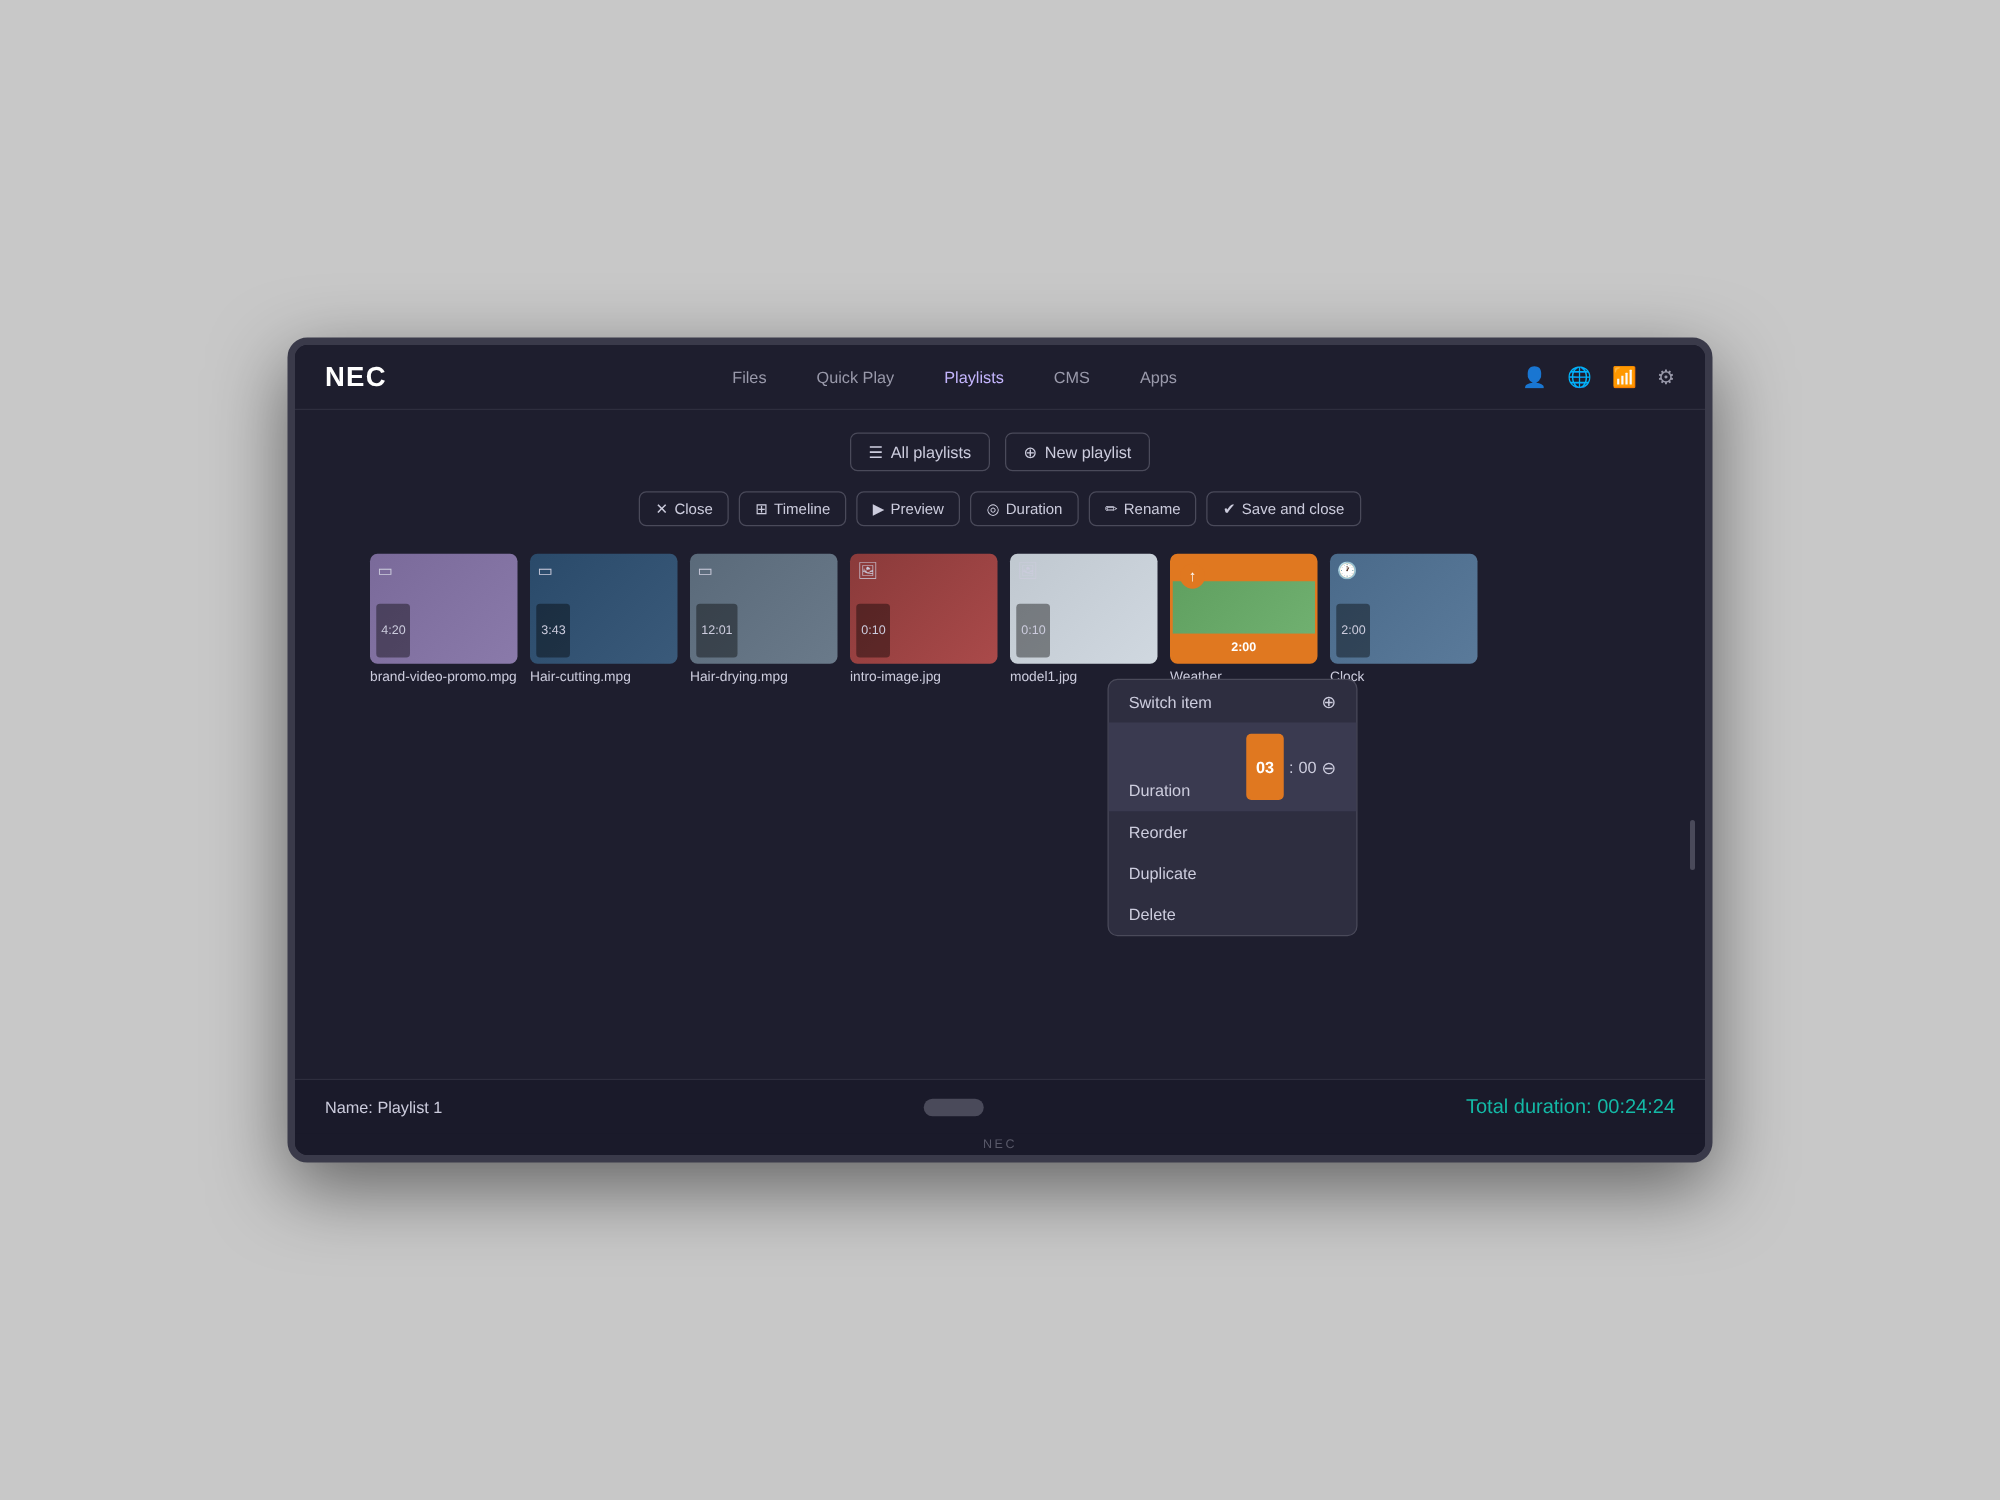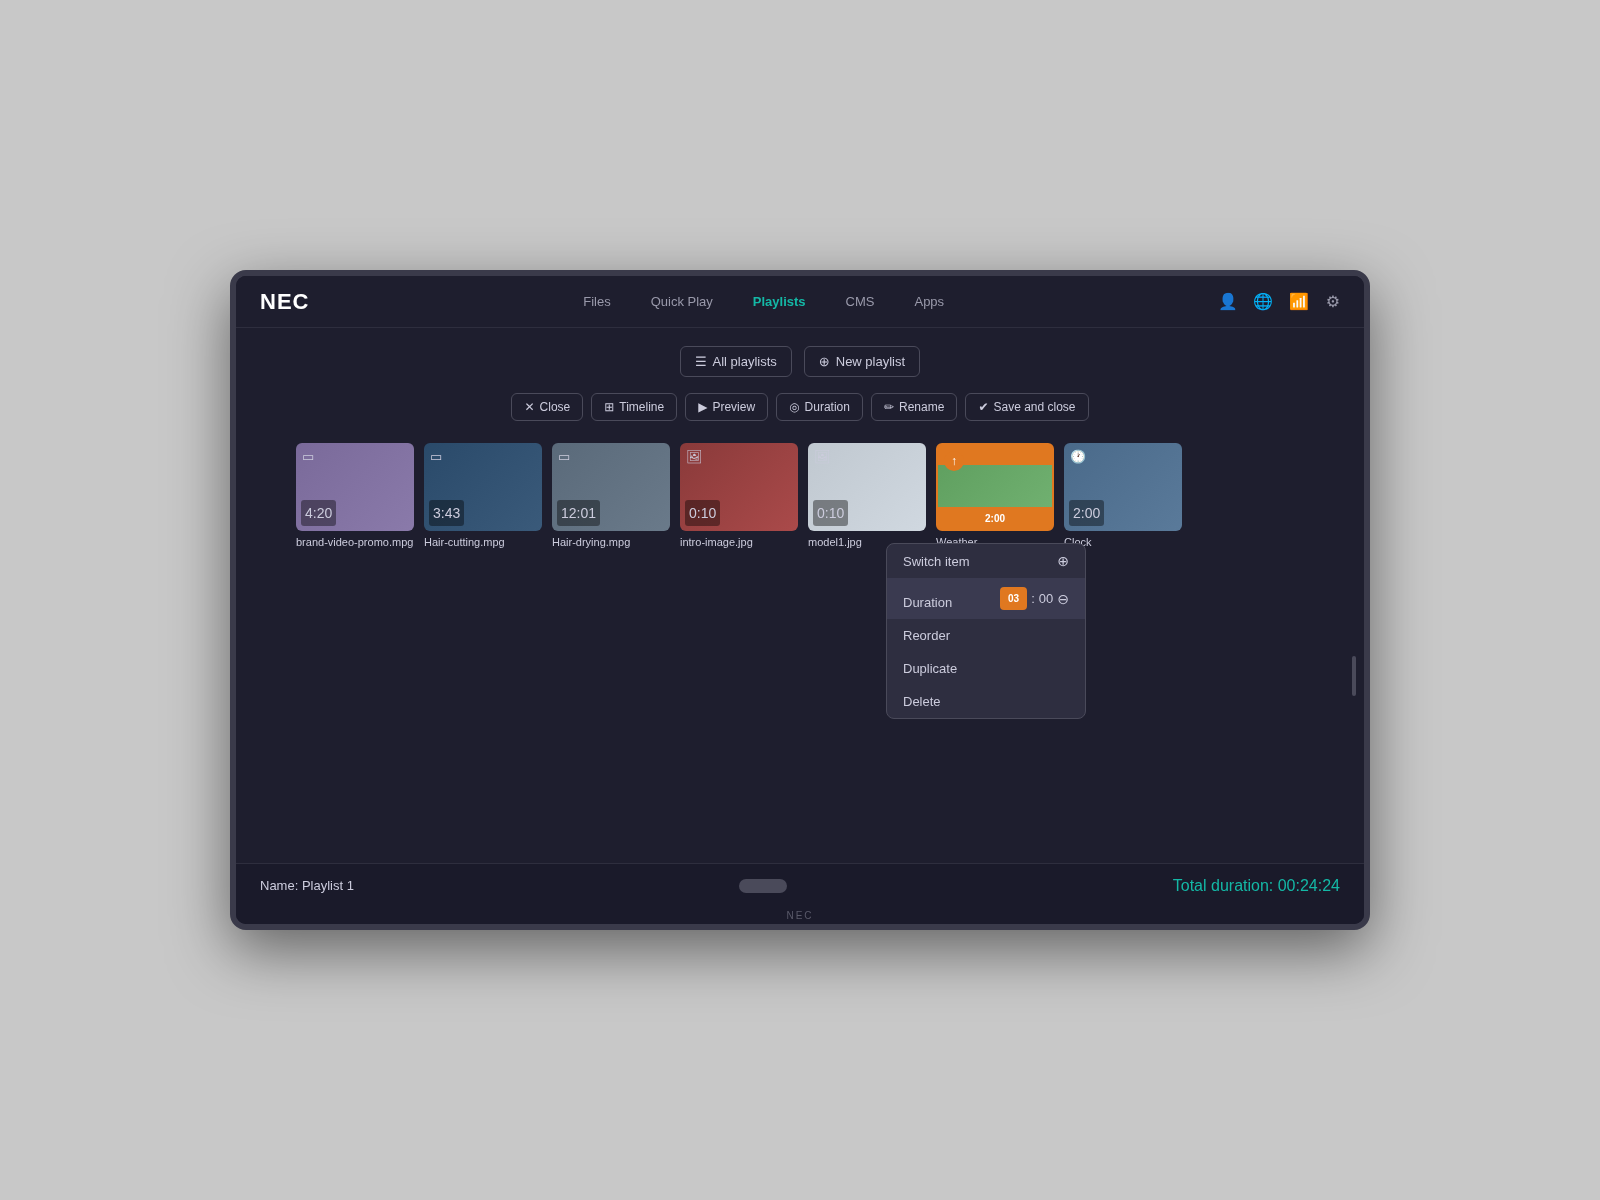--- a/index.html
+++ b/index.html
@@ -49,22 +49,22 @@
       gap: 40px;
       align-items: center;
       justify-content: space-between;
     }
     .nav-link {
       color: #9999aa;
       font-size: 13px;
       cursor: pointer;
     }
     .nav-link.active {
-      color: #14b8a6;
-      font-weight: 700;
+      color: #c4b5fd;
+      font-weight: 400;
     }
     .nav-icons {
       display: flex;
       gap: 16px;
       align-items: center;
     }
     .nav-icon {
       color: #9999aa;
       font-size: 16px;
       cursor: pointer;
@@ -156,23 +156,23 @@
       top: 6px;
       left: 6px;
       color: #ccccdd;
       font-size: 13px;
     }
     .media-thumb .duration-badge {
       position: absolute;
       bottom: 5px;
       left: 5px;
       color: #ccccdd;
-      font-size: 14px;
+      font-size: 10px;
       background: rgba(0,0,0,0.4);
-      padding: 5px 4px;
+      padding: 16px 4px;
       border-radius: 3px;
     }
     .thumb-color-1 { background: linear-gradient(135deg, #7a6a9a, #8a7aaa); }
     .thumb-color-2 { background: linear-gradient(135deg, #2a4a6a, #3a5a7a); }
     .thumb-color-3 { background: linear-gradient(135deg, #5a6a7a, #6a7a8a); }
     .thumb-color-4 { background: linear-gradient(135deg, #8a3a3a, #aa4a4a); }
     .thumb-color-5 { background: linear-gradient(135deg, #c0c8d0, #d0d8e0); }
     .thumb-weather {
       background: #e07820;
       display: flex;
@@ -232,24 +232,24 @@
     }
     .context-item.active { background: #3a3a50; }
     .context-item .duration-input {
       display: flex;
       align-items: center;
       gap: 4px;
     }
     .context-item .duration-val {
       background: #e07820;
       color: #fff;
-      font-size: 10px;
+      font-size: 13px;
       font-weight: 700;
       border-radius: 4px;
-      padding: 6px 8px;
+      padding: 19px 8px;
     }
     .ctx-icon {
       color: #ccccdd;
       font-size: 14px;
       cursor: pointer;
     }
     .ctx-icon.plus { color: #ccccdd; }
     .ctx-icon.minus { color: #ccccdd; }
     
     .bottom-bar {

